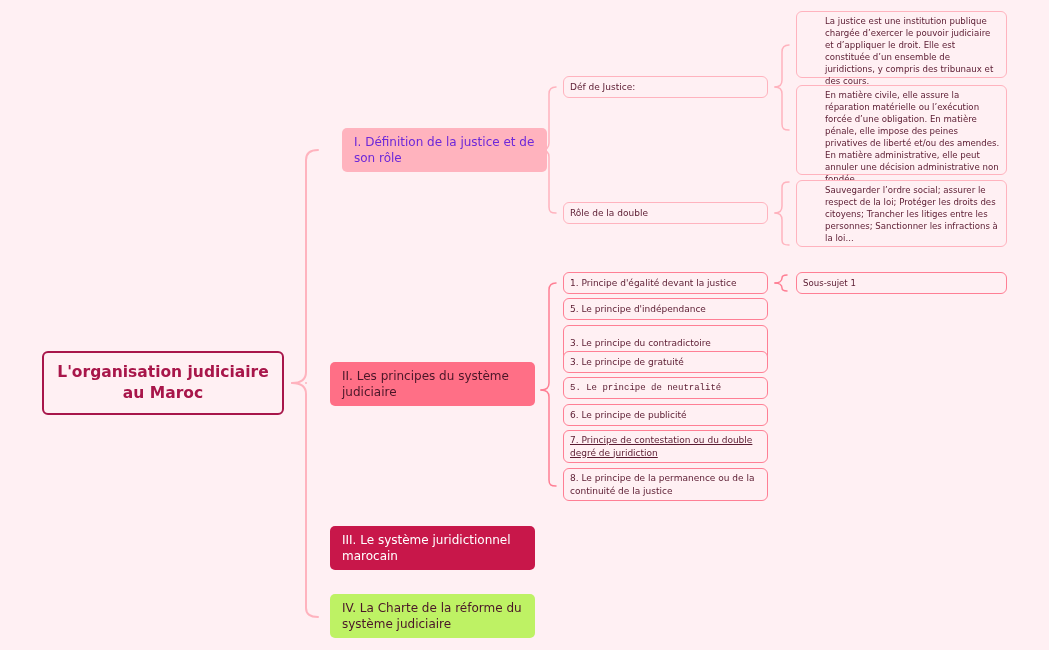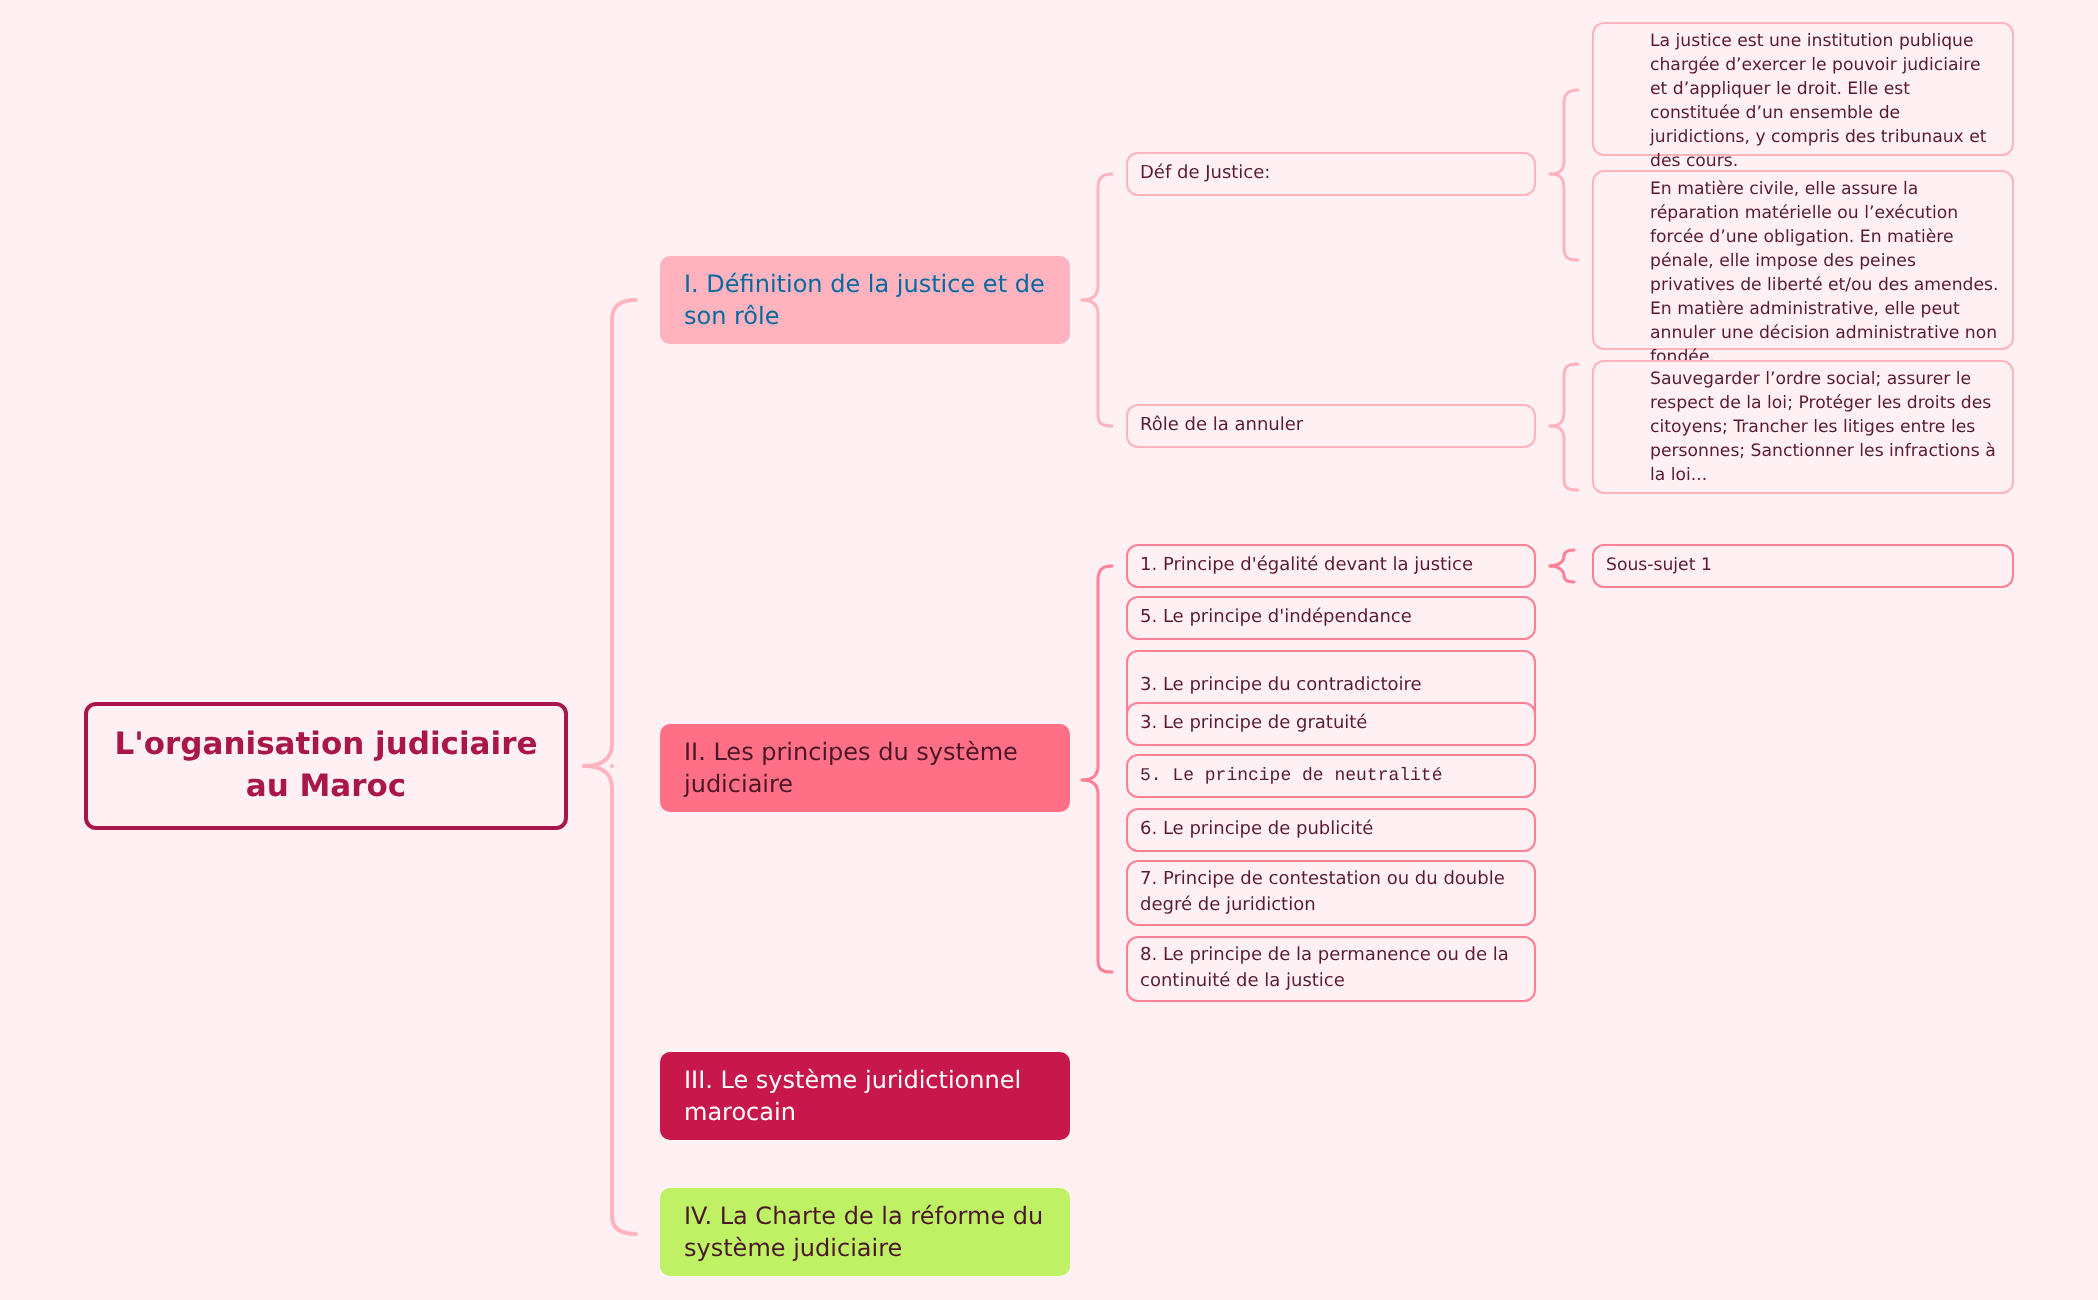--- a/index.html
+++ b/index.html
@@ -16,21 +16,21 @@
       border: 2px solid #a8164a; border-radius: 6px; background: #fff0f3;
       color: #a8164a; font-size: 15.5px; font-weight: bold; text-align: center;
       display: flex; align-items: center; justify-content: center; line-height: 21px;
       padding: 0 12px;
     }
     .l1 {
       left: 330px; width: 205px; border-radius: 5px;
       font-size: 12px; line-height: 16px; padding: 7px 12px;
       display: flex; align-items: center;
     }
-    .l1.c1 { background: #ffb3be; color: #0369a1; }
+    .l1.c1 { background: #ffb3be; color: #6d28d9; margin-left: 12px; }
     .l1.c2 { background: #ff6f86; color: #4a1628; }
     .l1.c3 { background: #c8174a; color: #ffffff; }
     .l1.c4 { background: #bef264; color: #4a1628; }
     .l2 {
       left: 563px; width: 205px; border-radius: 6px; background: #fff0f3;
       font-size: 9px; line-height: 12.5px; color: #5a1a30; padding: 3px 6px;
       display: flex; align-items: center;
     }
     .l2.soft { border: 1.5px solid #ffb3be; }
     .l2.strong { border: 1.5px solid #ff7f94; }
@@ -94,21 +94,21 @@
     <span>III. Le système juridictionnel marocain</span>
   </div>
   <div class="node l1 c4" style="top:594px; height:44px;">
     <span>IV. La Charte de la réforme du système judiciaire</span>
   </div>
 
   <div class="node l2 soft" style="top:76px; height:22px;">
     <span>Déf de Justice:</span>
   </div>
   <div class="node l2 soft" style="top:202px; height:22px;">
-    <span>Rôle de la annuler</span>
+    <span>Rôle de la double</span>
   </div>
 
   <div class="node l3 soft" style="top:11px; height:67px;">
     <span>La justice est une institution publique chargée d’exercer le pouvoir judiciaire et d’appliquer le droit. Elle est constituée d’un ensemble de juridictions, y compris des tribunaux et des cours.</span>
   </div>
   <div class="node l3 soft" style="top:85px; height:90px;">
     <span>En matière civile, elle assure la réparation matérielle ou l’exécution forcée d’une obligation. En matière pénale, elle impose des peines privatives de liberté et/ou des amendes. En matière administrative, elle peut annuler une décision administrative non fondée.</span>
   </div>
   <div class="node l3 soft" style="top:180px; height:67px;">
     <span>Sauvegarder l’ordre social; assurer le respect de la loi; Protéger les droits des citoyens; Trancher les litiges entre les personnes; Sanctionner les infractions à la loi...</span>
@@ -125,21 +125,21 @@
   </div>
   <div class="node l2 strong" style="top:351px; height:22px;">
     <span>3. Le principe de gratuité</span>
   </div>
   <div class="node l2 strong" style="top:377px; height:22px;font-family:Liberation Mono, monospace;">
     <span>5. Le principe de neutralité</span>
   </div>
   <div class="node l2 strong" style="top:404px; height:22px;">
     <span>6. Le principe de publicité</span>
   </div>
-  <div class="node l2 strong" style="top:430px; height:33px;">
+  <div class="node l2 strong" style="top:430px; height:33px;text-decoration:underline;">
     <span>7. Principe de contestation ou du double degré de juridiction</span>
   </div>
   <div class="node l2 strong" style="top:468px; height:33px;">
     <span>8. Le principe de la permanence ou de la continuité de la justice</span>
   </div>
 
   <div class="node l3 strong" style="top:272px; height:22px; display:flex; align-items:center;">
     <span>Sous-sujet 1</span>
   </div>
 

